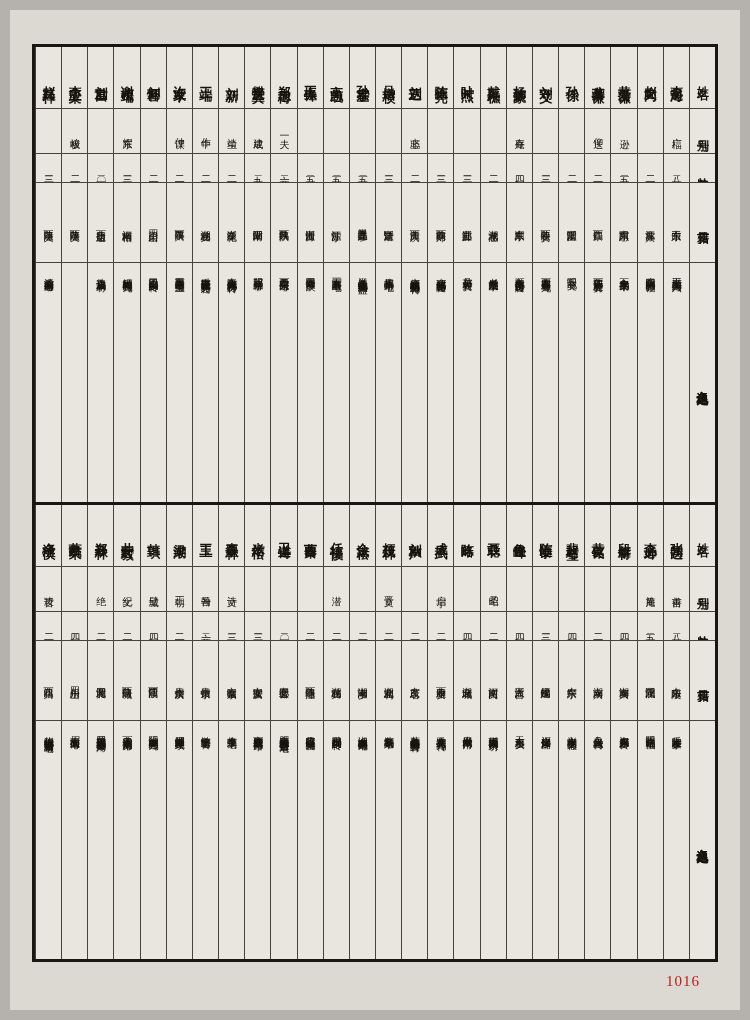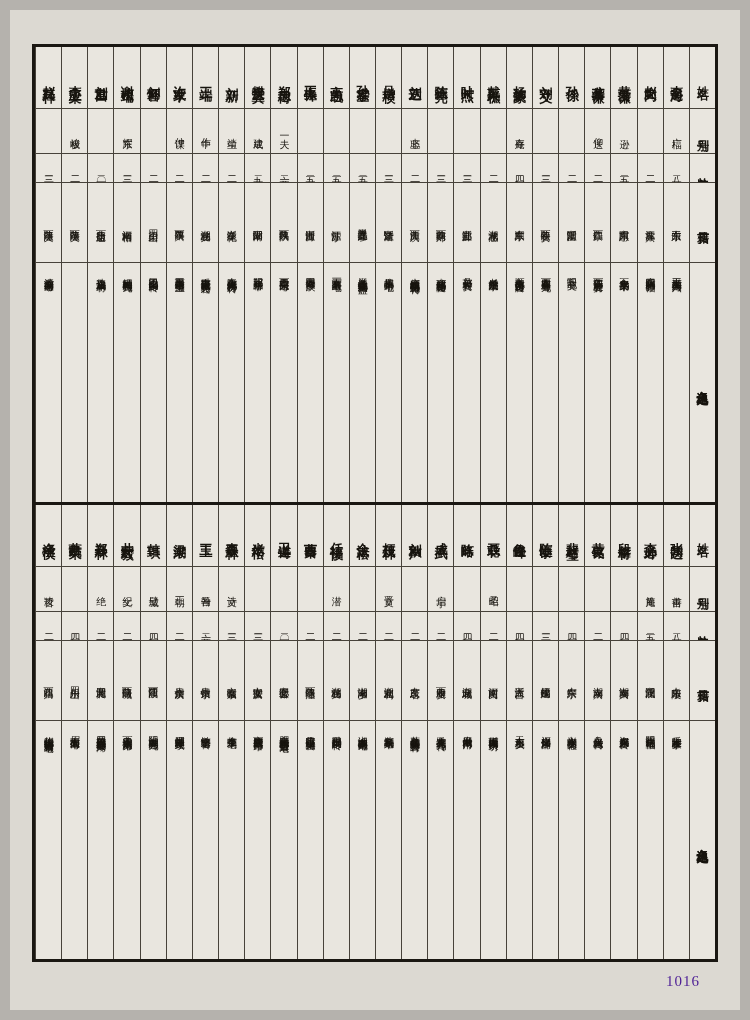--- a/index.html
+++ b/index.html
@@ -60,21 +60,21 @@
     padding-top:7px;
   }
   .header-col .cell { font-weight:bold; justify-content:space-around; font-size:12px; }
   .header-col .cell.address { padding:14px 0; flex:1 1 0; border-bottom:none; }
   .page-number {
     position:absolute;
     right:40px; bottom:20px;
     font-family:"Liberation Serif", serif;
     font-size:15px;
     letter-spacing:1px;
-    color:#4c1d95;
+    color:#b91c1c;
   }
 </style>
 </head>
 <body>
 
 <div class="page">
   <div class="frame">
 
     <div class="reg-table">
       <div class="header-col">

